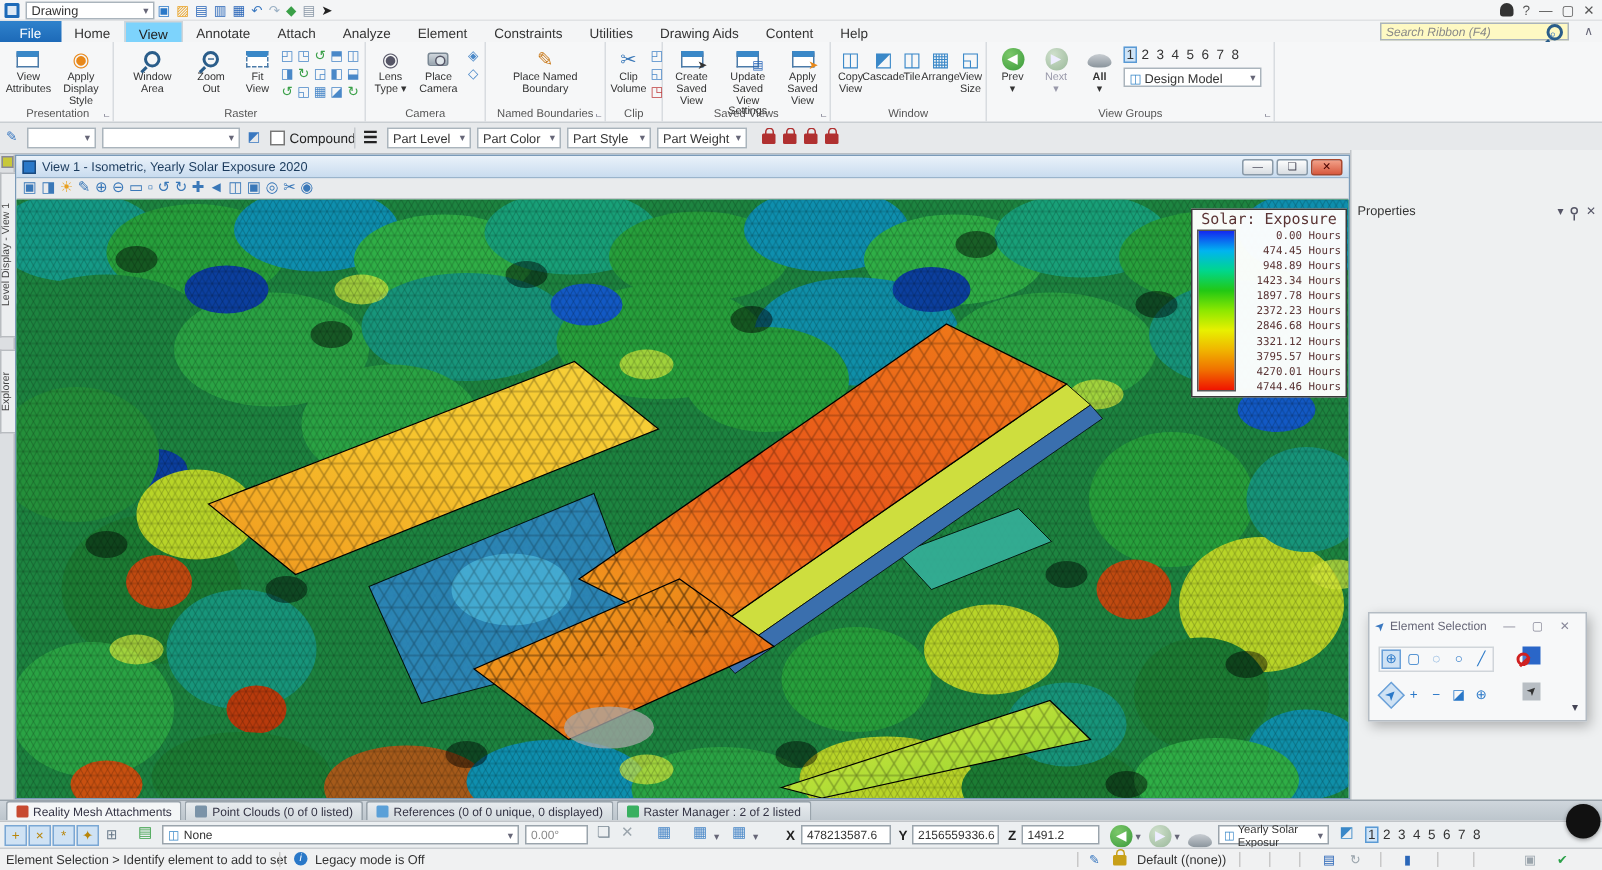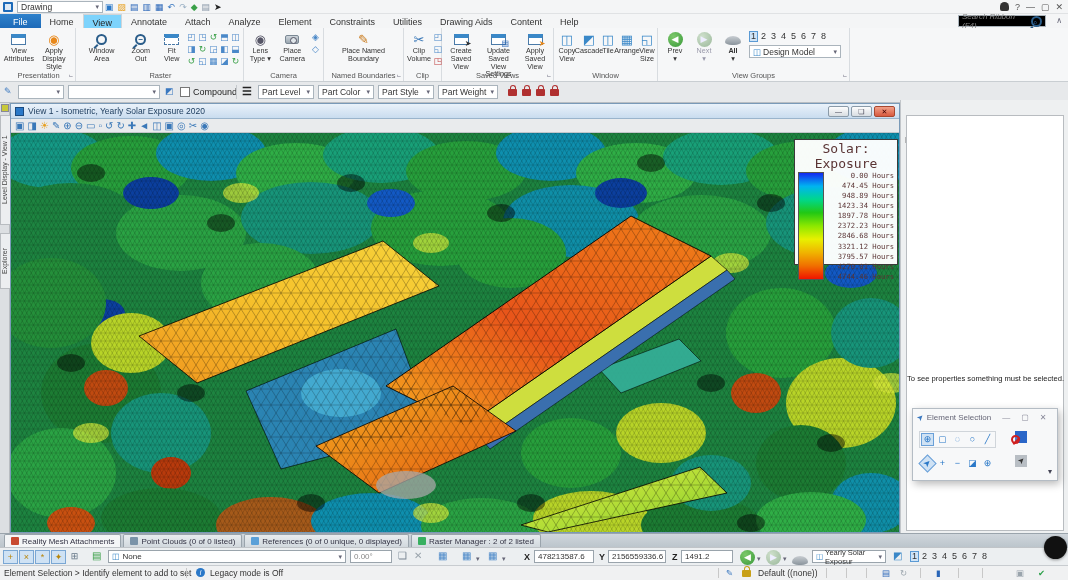--- a/index.html
+++ b/index.html
@@ -18,21 +18,21 @@
   #apptitle { position:absolute; left:0; right:0; text-align:center; font-size:9px; color:#444; pointer-events:none; }
   #winctl { margin-left:auto; display:flex; align-items:center; gap:6px; padding-right:5px; z-index:2; }
   #winctl span { color:#555; font-size:9px; }
   .person { width:9px; height:9px; background:#333; border-radius:50% 50% 2px 2px; }
 
   
   #tabrow { position:absolute; left:0; top:14px; width:1068px; height:14px; background:#f4f5f6; display:flex; align-items:flex-end; }
   .tab { padding:2px 9px 1px; font-size:9px; color:#333; height:14px; line-height:12px; }
   .tab.file { background:linear-gradient(#2f82cc,#1d6ab8); color:#fff; padding:2px 13px 1px; }
   .tab.active { background:#7dd3fc; border:1px solid #d0d4d8; border-bottom:none; color:#222; }
-  #searchbox { position:absolute; right:22px; top:1px; width:88px; height:12px; background:#000000; border:1px solid #aab4bc; display:flex; align-items:center; padding:4px 3px; color:#888; font-size:8px; font-style:italic; }
+  #searchbox { position:absolute; right:22px; top:1px; width:126px; height:12px; background:#fef9c3; border:1px solid #aab4bc; display:flex; align-items:center; padding:4px 3px; color:#888; font-size:8px; font-style:italic; }
   #searchbox .mag { margin-left:auto; color:#3a78c0; font-style:normal; }
   #collapse { position:absolute; right:6px; top:2px; color:#667; font-size:8px; }
 
   
   #ribbon { position:absolute; left:0; top:28px; width:1068px; height:54px; background:#f6f7f8; border-bottom:1px solid #c9ced2; }
   .rgroup { position:absolute; top:0; height:53px; border-right:1px solid #d8dce0; }
   .glabel { position:absolute; bottom:1px; left:0; right:0; text-align:center; font-size:7.5px; color:#555; white-space:nowrap; }
   .launch { position:absolute; bottom:1px; right:2px; color:#778; font-size:7px; transform:rotate(180deg); }
   .gbody { display:flex; align-items:flex-start; padding:2px 2px 0; gap:1px; }
   .bigbtn { display:flex; flex-direction:column; align-items:center; min-width:26px; padding:1px 1px; }
@@ -76,21 +76,21 @@
   #vtitle .vicon { width:9px; height:9px; background:#2a78c8; border:1px solid #1a4a80; margin-right:4px; }
   #vctl { margin-left:auto; display:flex; gap:2px; }
   #vctl .wb { width:21px; height:11px; border:1px solid #8a9aa8; background:linear-gradient(#fdfdfd,#d8dde2); font-size:7px; line-height:9px; text-align:center; color:#445; border-radius:2px; }
   #vctl .wb.close { background:linear-gradient(#f2a088,#d85a40); border-color:#a84830; color:#400; }
   #vtoolbar { height:14px; background:#e9ebed; border-bottom:1px solid #c2c6ca; display:flex; align-items:center; gap:3px; padding:0 4px; }
   #vtoolbar .gi { font-size:10px; line-height:13px; }
   #viewport { position:relative; width:888px; height:399px; overflow:hidden; background:#1d8440; }
 
   
   #legend { position:absolute; left:783px; top:6px; width:104px; height:126px; background:rgba(255,255,255,.97); border:1px solid #3a3a3a; font-family:"DejaVu Sans Mono", monospace; color:#5a3434; z-index:5; padding:1px 3px; }
-  #legend .ltitle { text-align:center; font-size:13px; margin-bottom:1px; }
+  #legend .ltitle { text-align:center; font-size:10px; margin-bottom:1px; }
   #legend .lbody { display:flex; height:108px; }
   #lgrad { width:26px; height:108px; border:1px solid #555; }
   #legend-entries { flex:1; display:flex; flex-direction:column; justify-content:space-between; }
   .lrow { font-size:7.2px; text-align:right; line-height:1; white-space:nowrap; }
 
   
   #btabs { position:absolute; left:0; top:533px; width:1068px; height:14px; background:linear-gradient(#cfd6dc,#bcc5cc); border-top:1px solid #9aa4ac; display:flex; align-items:flex-end; padding-left:4px; gap:2px; }
   .btab { height:13px; display:flex; align-items:center; gap:3px; background:linear-gradient(#e8ecef,#d2d9de); border:1px solid #9aa4ac; border-bottom:none; border-radius:2px 2px 0 0; padding:0 6px; font-size:8px; color:#334; white-space:nowrap; }
   .btab.active { background:#f4f6f7; }
   .btab .bticon { width:8px; height:8px; border-radius:1px; }
@@ -621,23 +621,20 @@
 
   <div id="rpanel">
     <div id="phead">
       <span>Properties</span>
       <span class="hic">
         <span>▾</span>
         <span class="pinshape"></span>
         <span>✕</span>
       </span>
     </div>
-    <div id="pbody">
-      <div id="pmsg">To see properties something must be selected.</div>
-    </div>
   </div>
 
   <div id="esdlg">
     <div id="eshead">
       <span style="color:#3a78c0;" class="rot-45">➤</span>
       <span>Element Selection</span>
       <span class="hbtn">—</span>
       <span class="hbtn">▢</span>
       <span class="hbtn">✕</span>
     </div>

